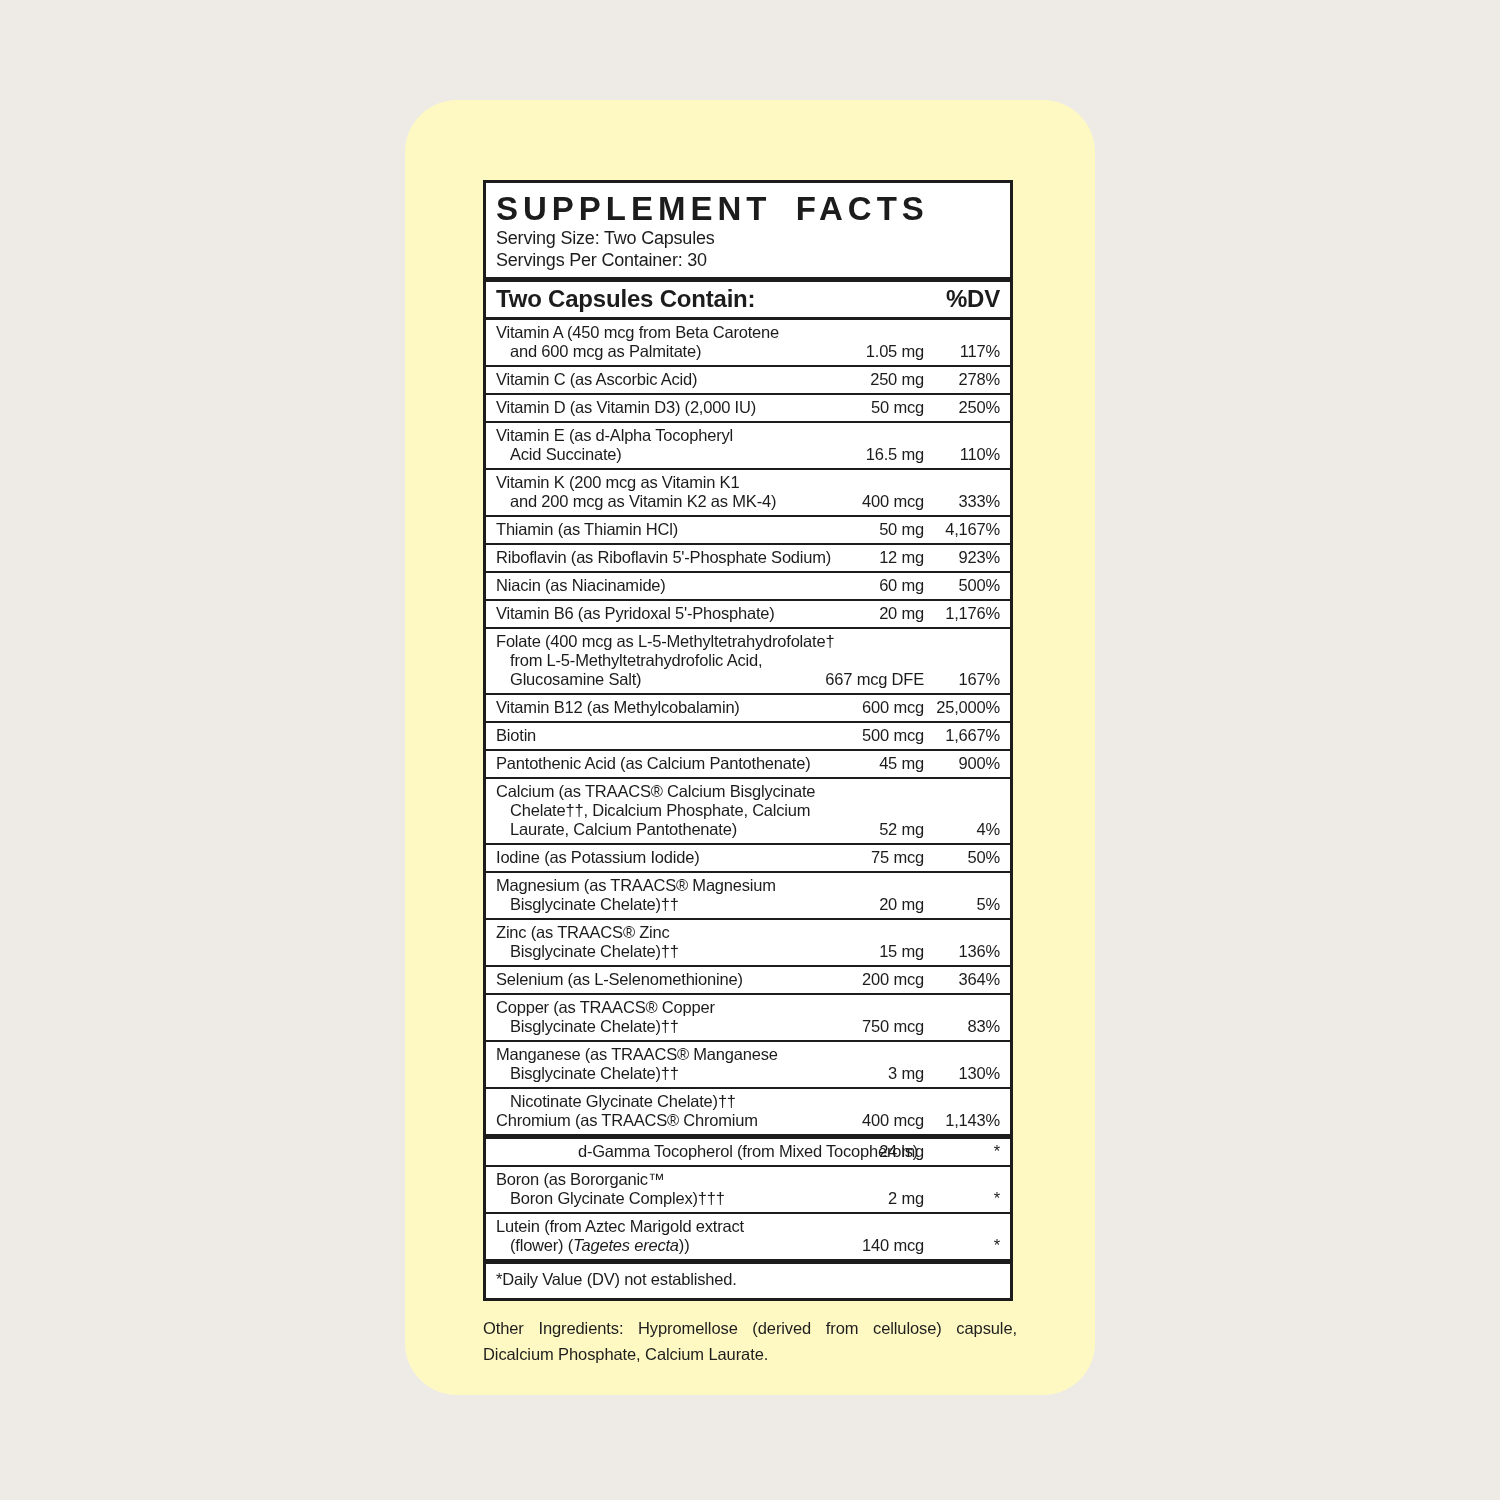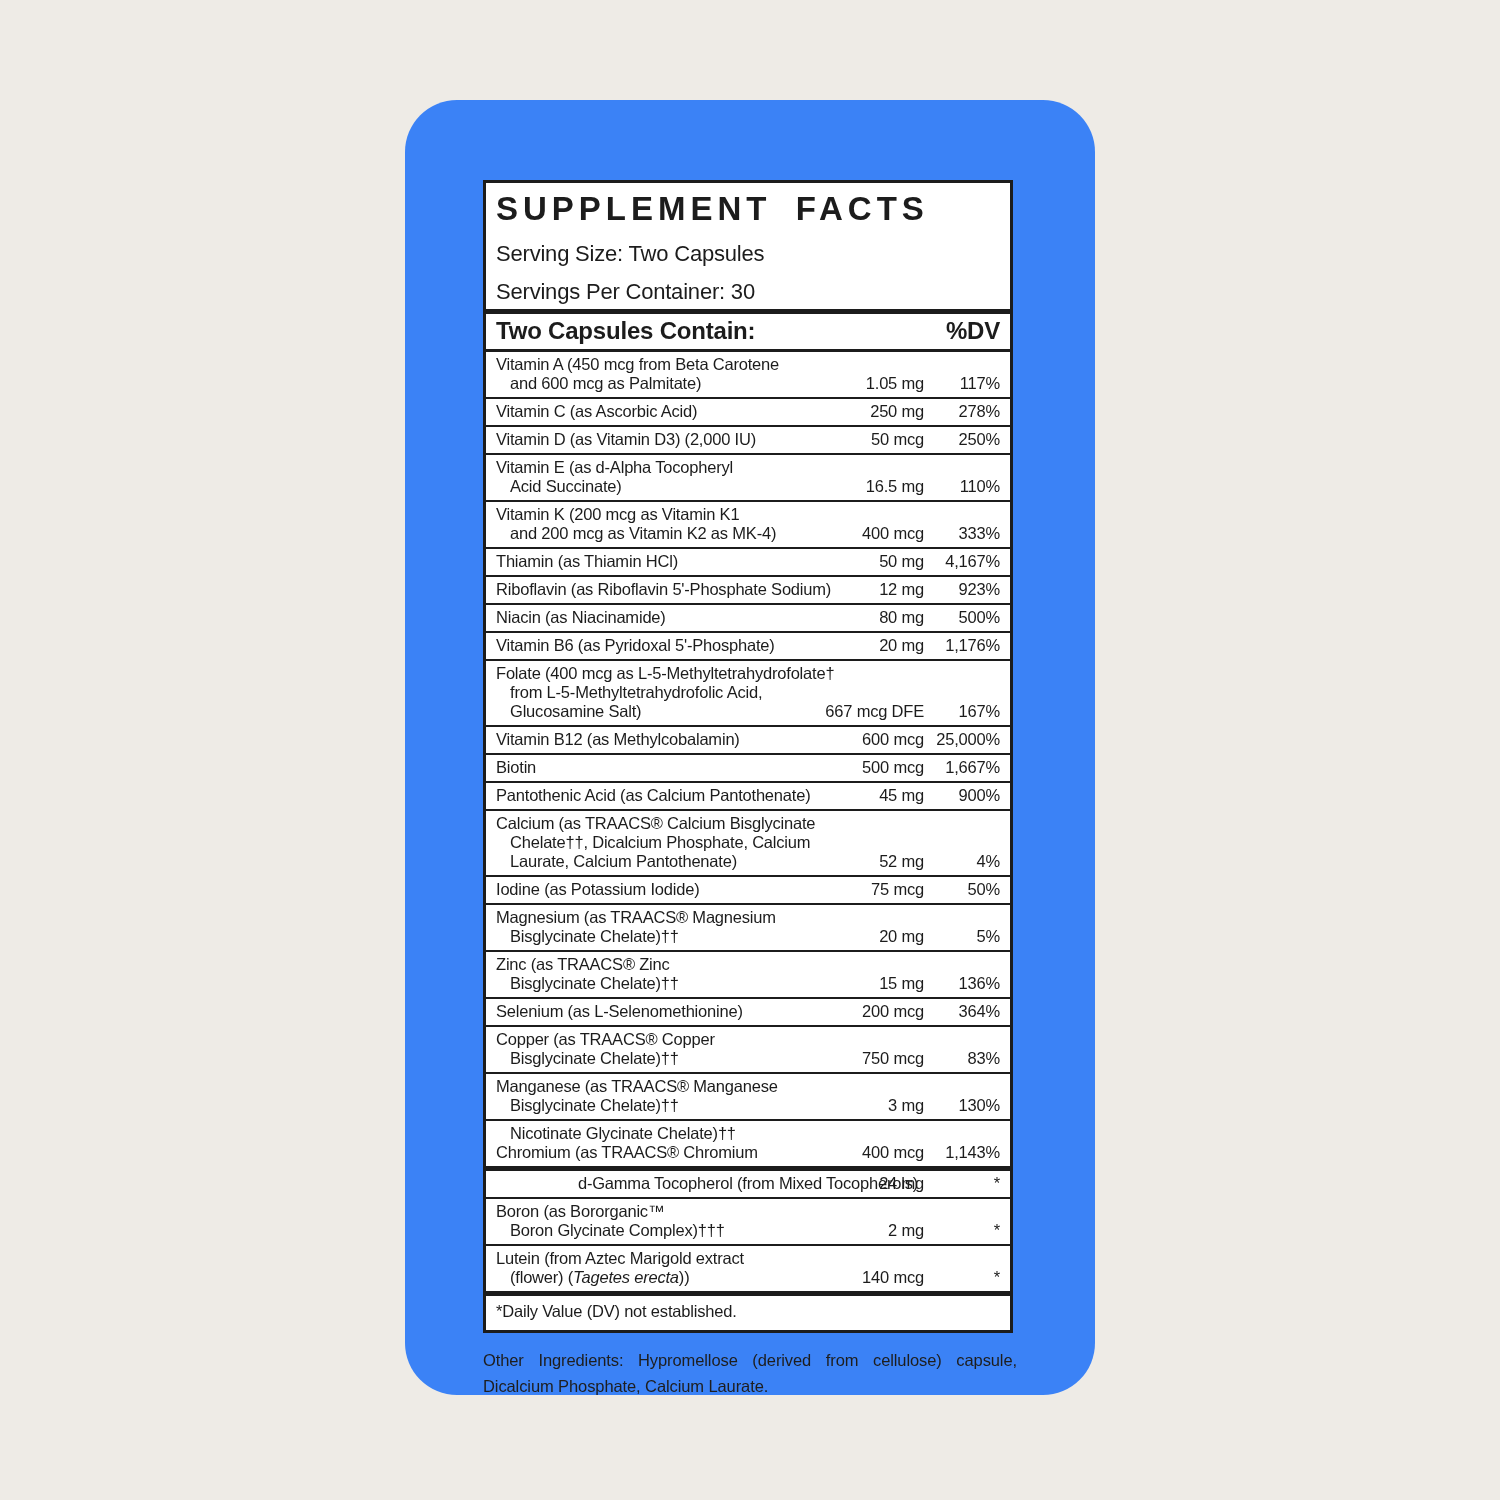--- a/index.html
+++ b/index.html
@@ -11,21 +11,21 @@
     font-family: "Liberation Sans", sans-serif;
     color: #1c1c1c;
     -webkit-font-smoothing: antialiased;
   }
   .card {
     position: absolute;
     left: 405px;
     top: 100px;
     width: 690px;
     height: 1295px;
-    background: #3b82f6;
+    background: #fef9c3;
     border-radius: 52px;
     box-sizing: border-box;
     padding: 80px 82px 0 78px;
   }
   .facts-box {
     border: 3px solid #1c1c1c;
     box-sizing: border-box;
     width: 530px;
     background: #ffffff;
   }
@@ -34,24 +34,23 @@
   }
   .facts-title {
     font-weight: bold;
     font-size: 33px;
     letter-spacing: 5px;
     word-spacing: 10px;
     line-height: 36px;
     white-space: nowrap;
   }
   .serving-line {
-    font-size: 22px;
+    font-size: 18px;
     line-height: 22px;
     letter-spacing: -0.2px;
-    margin-top: 16px;
   }
   .bar-thick {
     height: 5px;
     background: #1c1c1c;
     margin-top: 6px;
   }
   .bar-med {
     height: 3px;
     background: #1c1c1c;
   }
@@ -182,21 +181,21 @@
           <div>
             <div class="name-line">Riboflavin (as Riboflavin 5'-Phosphate Sodium)</div>
           </div>
           <div class="amt">12 mg</div>
           <div class="dv">923%</div>
         </div>
         <div class="row">
           <div>
             <div class="name-line">Niacin (as Niacinamide)</div>
           </div>
-          <div class="amt">80 mg</div>
+          <div class="amt">60 mg</div>
           <div class="dv">500%</div>
         </div>
         <div class="row">
           <div>
             <div class="name-line">Vitamin B6 (as Pyridoxal 5'-Phosphate)</div>
           </div>
           <div class="amt">20 mg</div>
           <div class="dv">1,176%</div>
         </div>
         <div class="row">

